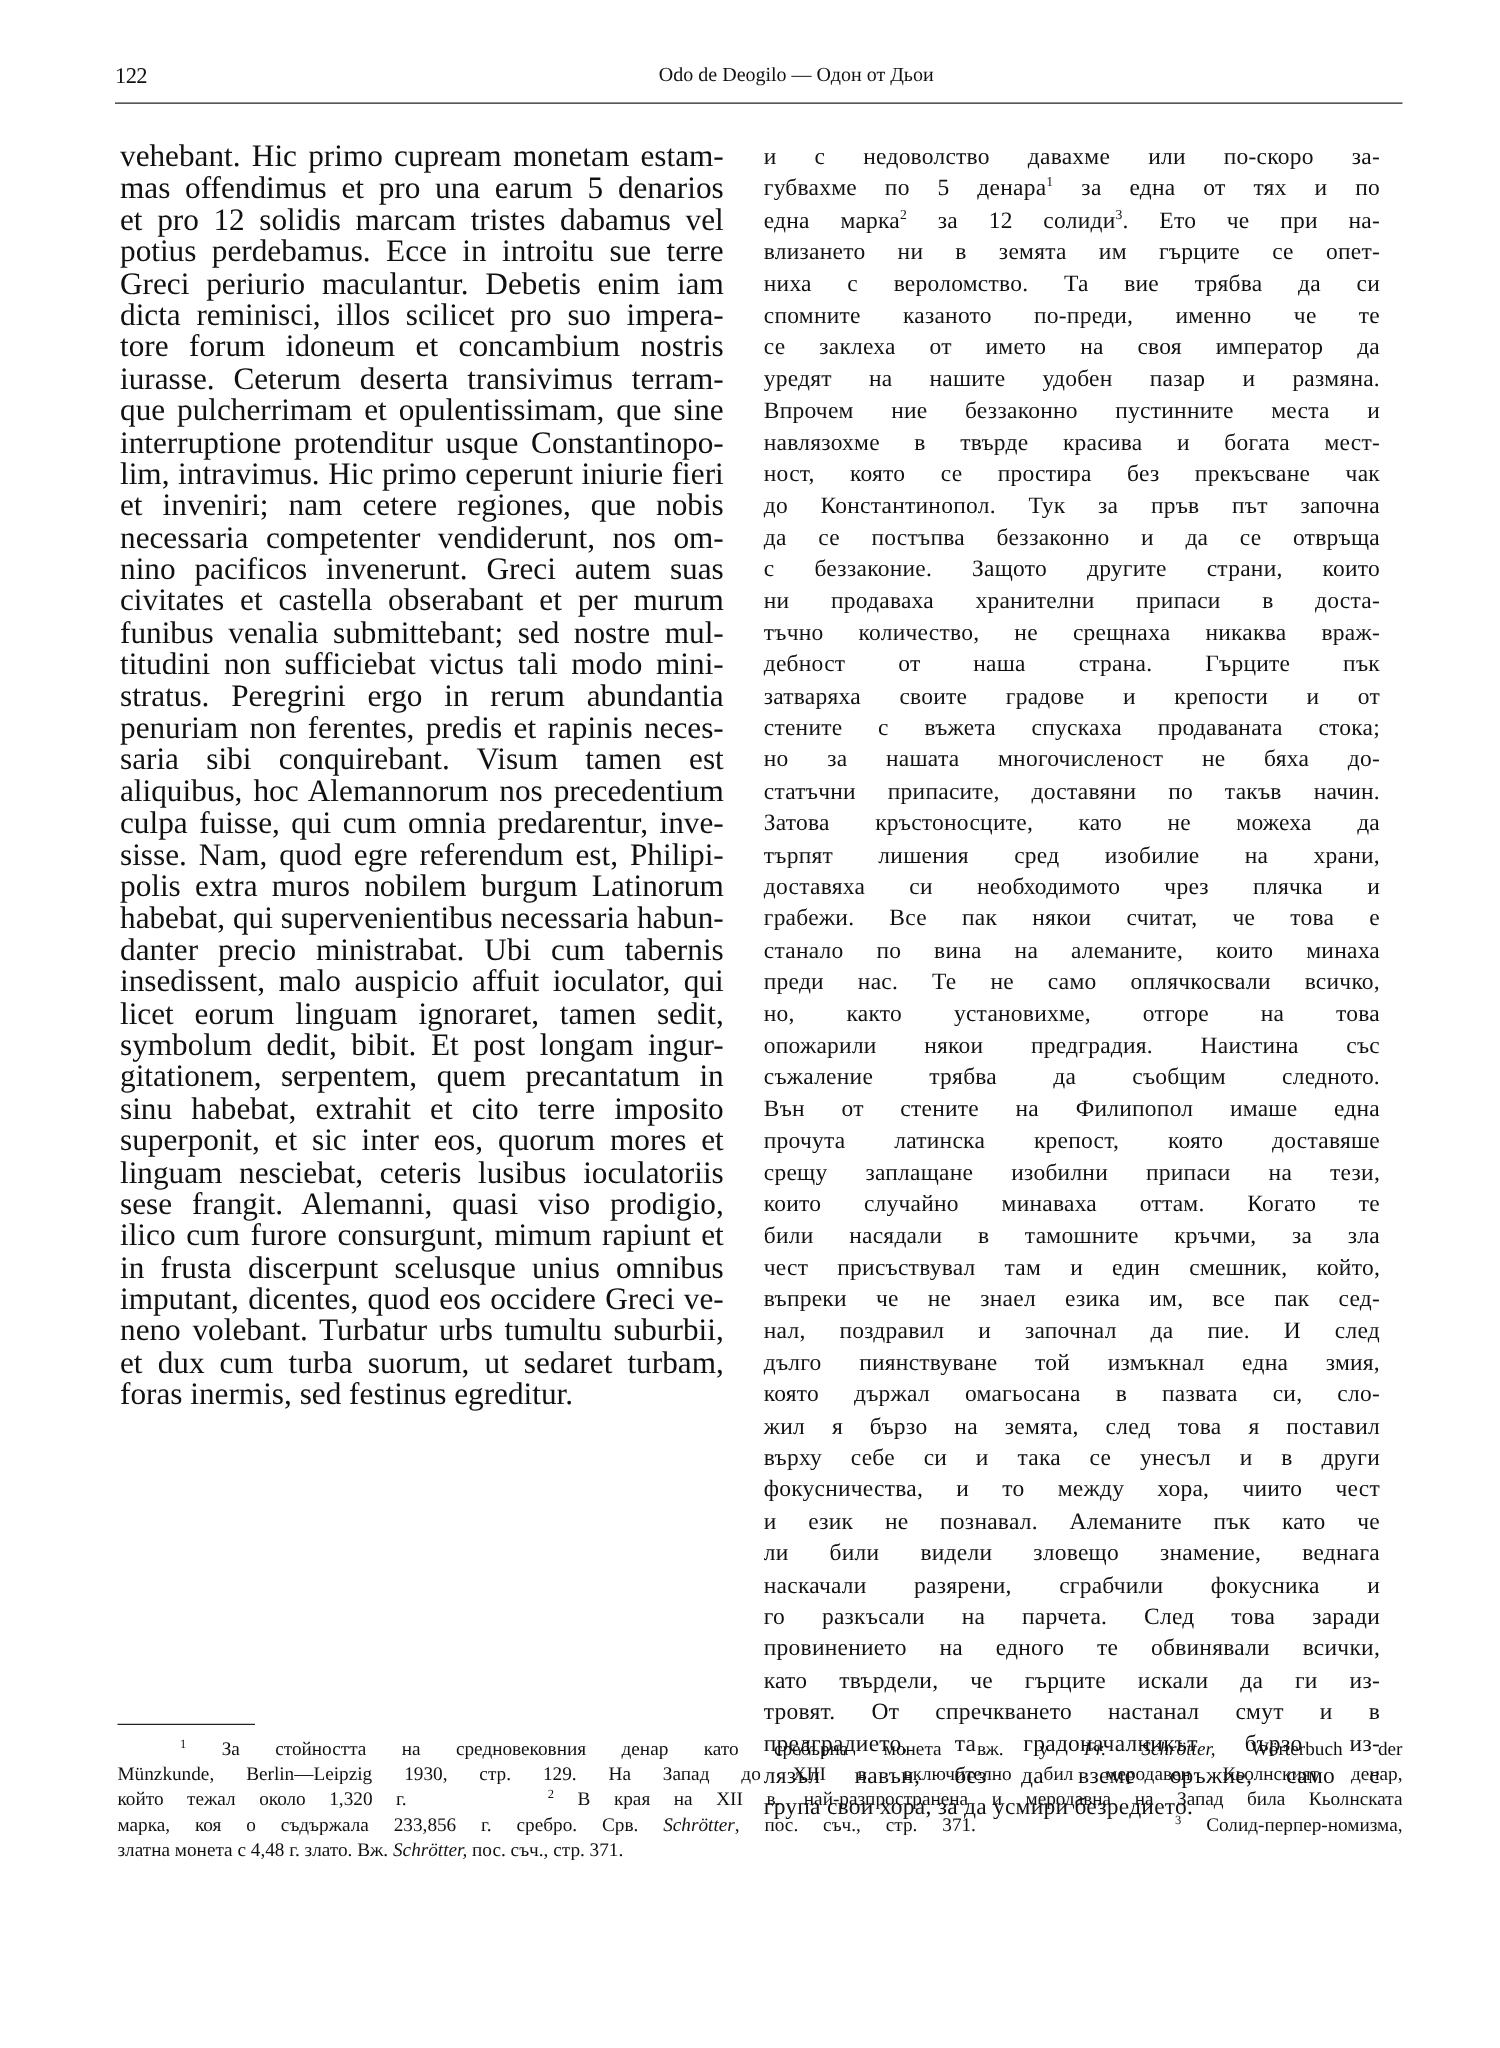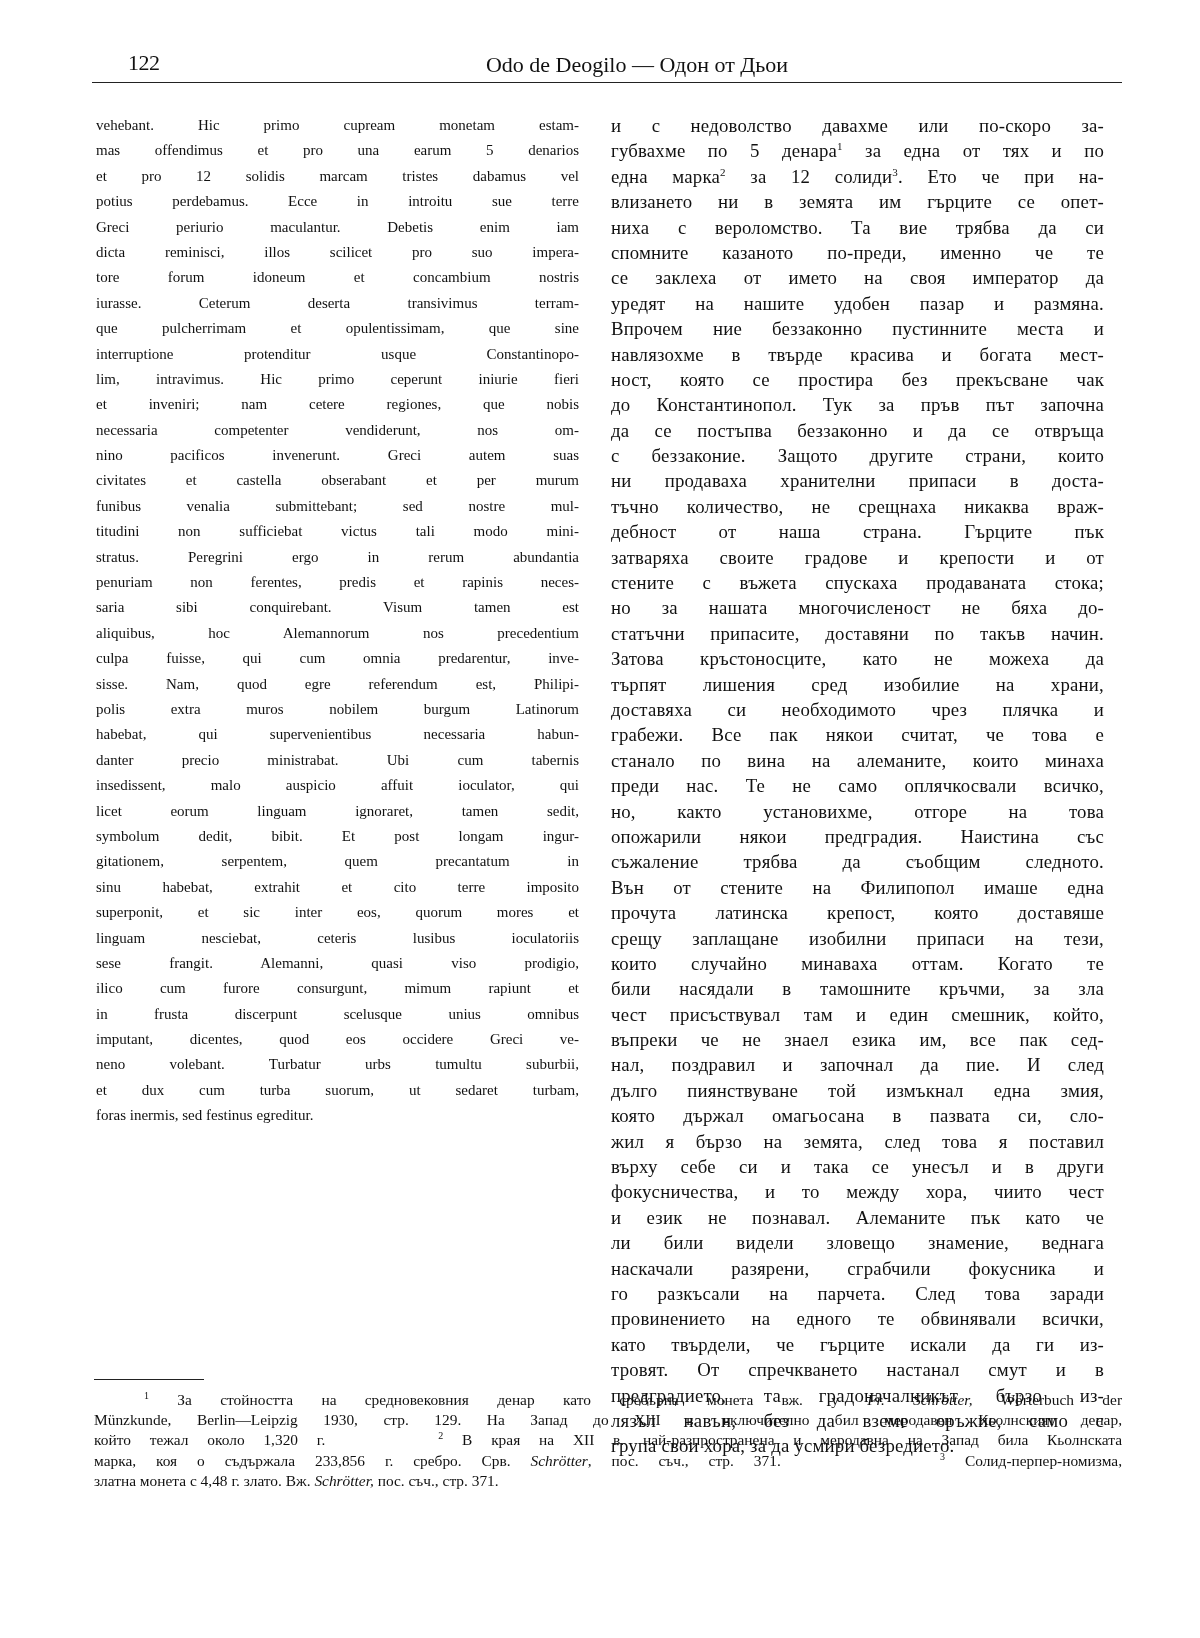--- a/index.html
+++ b/index.html
@@ -4,31 +4,31 @@
 <style>
   html, body { margin: 0; padding: 0; background: #ffffff; }
   body {
     width: 1200px; height: 1638px; position: relative; overflow: hidden;
     font-family: "Liberation Serif", "DejaVu Serif", serif; color: #111;
   }
   .header {
     position: absolute; left: 92px; top: 48px; width: 1030px; height: 36px;
   }
   .page-num {
-    position: absolute; left: 0; top: 2px; font-size: 22px; letter-spacing: -0.5px; margin-left: 36px;
+    position: absolute; left: 0; top: 2px; font-size: 18px; letter-spacing: -0.5px;
   }
   .running-head {
-    position: absolute; left: 0; right: 0; top: 4px; text-align: center; font-size: 22px;
+    position: absolute; left: 0; right: 0; top: 4px; text-align: center; font-size: 16px;
     padding-left: 60px;
   }
   .header-rule {
     position: absolute; left: 0; right: 0; top: 34px; height: 0; border-top: 1.5px solid #222;
   }
   .col {
-    position: absolute; top: 113px; font-size: 15px; line-height: 25.4px;
+    position: absolute; top: 113px; font-size: 25px; line-height: 25.4px;
     text-align: justify;
   }
   .col .line { display: block; white-space: nowrap; text-align-last: justify; text-align: justify; height: 25.4px; }
   .col .line.last { text-align-last: left; }
   .col-left { left: 96px; width: 483px; }
   .col-right { left: 611px; width: 493px; }
   .col-right { font-size: 18.8px; letter-spacing: 0.2px; }
   sup { font-size: 11px; vertical-align: 7px; line-height: 0; }
   .fn-rule {
     position: absolute; left: 94px; top: 1379px; width: 110px; border-top: 1.2px solid #222;

